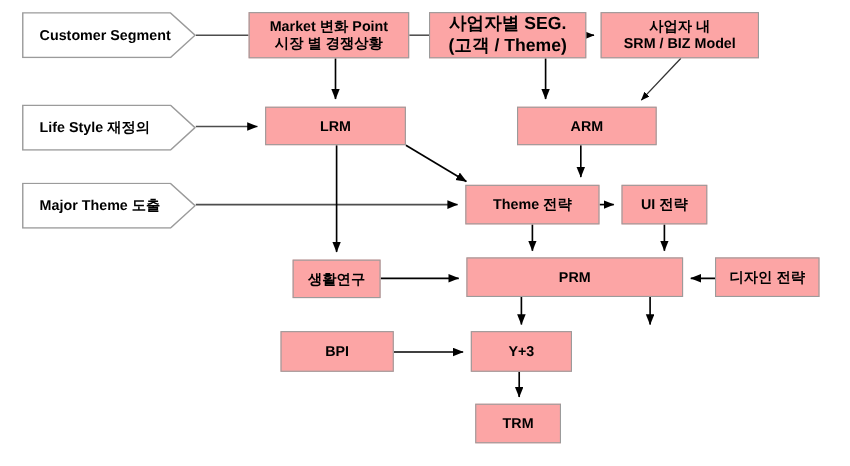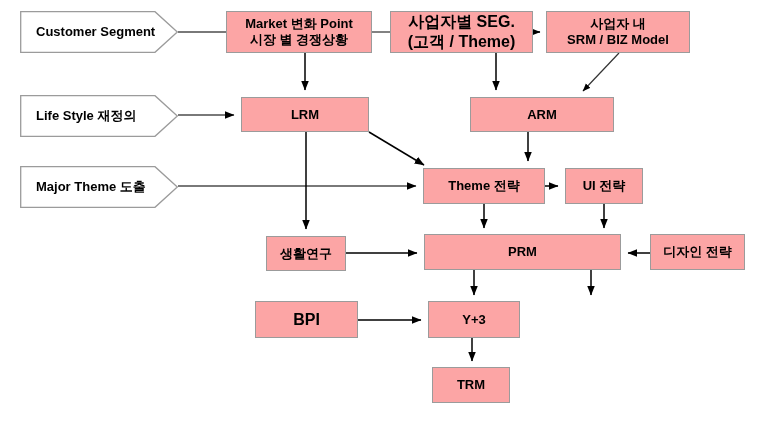--- a/index.html
+++ b/index.html
@@ -115,25 +115,25 @@
     <div class="node" style="left: 226px; top: 11px; width: 146px; height: 42px; font-size: 13px; border-color: rgb(155, 155, 155);"><span>Market 변화 Point
 시장 별 경쟁상황</span></div>
     <div class="node" style="left: 390px; top: 11px; width: 143px; height: 42px; font-size: 16px; border-color: rgb(155, 155, 155);"><span>사업자별 SEG.
 (고객 / Theme)</span></div>
     <div class="node" style="left: 546px; top: 11px; width: 144px; height: 42px; font-size: 13px; border-color: rgb(155, 155, 155);"><span>사업자 내
 SRM / BIZ Model</span></div>
     <div class="node pennant" style="left: 20px; top: 95px; width: 158px; height: 42px; font-size: 13px;"><svg class="pen-svg" viewBox="0 0 158 42" preserveAspectRatio="none">
         <path d="M0.7,0.7 L135,0.7 L157.3,21 L135,41.3 L0.7,41.3 Z" fill="#ffffff" stroke="#9b9b9b" stroke-width="1.3"></path>
       </svg><span class="pen-label">Life Style 재정의</span></div>
     <div class="node" style="left: 241px; top: 97px; width: 128px; height: 35px; font-size: 13px; border-color: rgb(155, 155, 155);"><span>LRM</span></div>
-    <div class="node" style="left: 470px; top: 97px; width: 144px; height: 35px; font-size: 13px; border-color: rgb(155, 155, 155);"><span>ARM</span></div>
+    <div class="node" style="left: 470px; top: 97px; width: 127px; height: 35px; font-size: 13px; border-color: rgb(155, 155, 155);"><span>ARM</span></div>
     <div class="node pennant" style="left: 20px; top: 166px; width: 158px; height: 42px; font-size: 13px;"><svg class="pen-svg" viewBox="0 0 158 42" preserveAspectRatio="none">
         <path d="M0.7,0.7 L135,0.7 L157.3,21 L135,41.3 L0.7,41.3 Z" fill="#ffffff" stroke="#9b9b9b" stroke-width="1.3"></path>
       </svg><span class="pen-label">Major Theme 도출</span></div>
     <div class="node" style="left: 423px; top: 168px; width: 122px; height: 36px; font-size: 13px; border-color: rgb(155, 155, 155);"><span>Theme 전략</span></div>
     <div class="node" style="left: 565px; top: 168px; width: 78px; height: 36px; font-size: 13px; border-color: rgb(155, 155, 155);"><span>UI 전략</span></div>
     <div class="node" style="left: 266px; top: 236px; width: 80px; height: 35px; font-size: 13px; border-color: rgb(155, 155, 155);"><span>생활연구</span></div>
     <div class="node" style="left: 424px; top: 234px; width: 197px; height: 36px; font-size: 13px; border-color: rgb(155, 155, 155);"><span>PRM</span></div>
     <div class="node" style="left: 650px; top: 234px; width: 95px; height: 36px; font-size: 13px; border-color: rgb(155, 155, 155); text-align: right;"><span>디자인 전략</span></div>
-    <div class="node" style="left: 255px; top: 301px; width: 103px; height: 37px; font-size: 16px; border-color: rgb(155, 155, 155);"><span>BPI</span></div>
+    <div class="node" style="left: 255px; top: 301px; width: 103px; height: 37px; font-size: 13px; border-color: rgb(155, 155, 155);"><span>BPI</span></div>
     <div class="node" style="left: 428px; top: 301px; width: 92px; height: 37px; font-size: 13px; border-color: rgb(155, 155, 155);"><span>Y+3</span></div>
     <div class="node" style="left: 432px; top: 367px; width: 78px; height: 36px; font-size: 13px; border-color: rgb(155, 155, 155);"><span>TRM</span></div>
   </div>
 
 </body></html>

